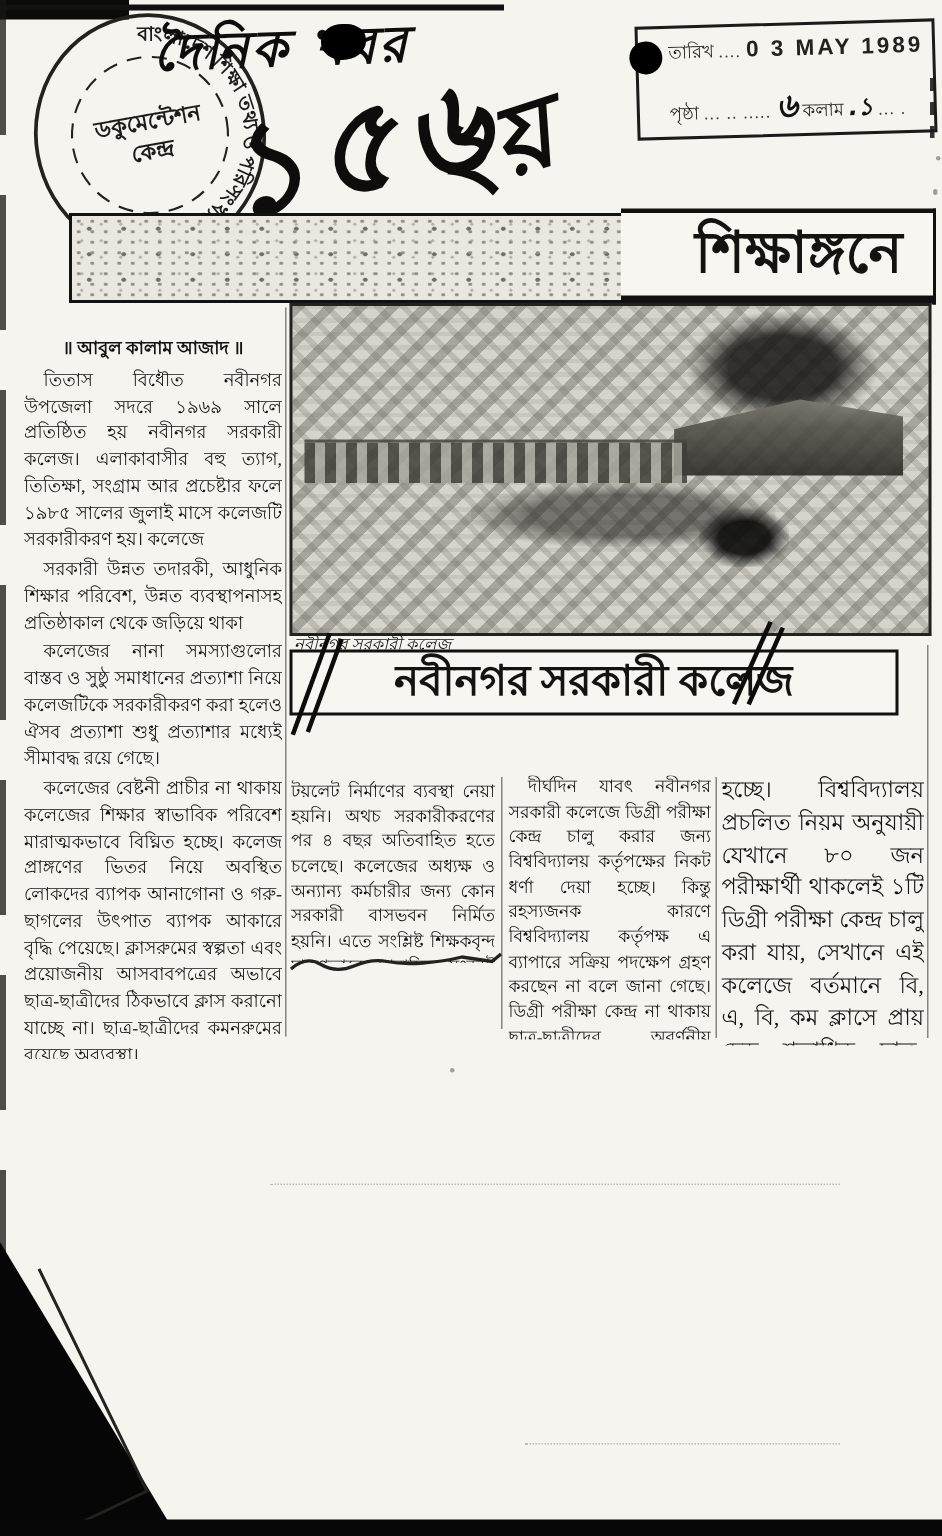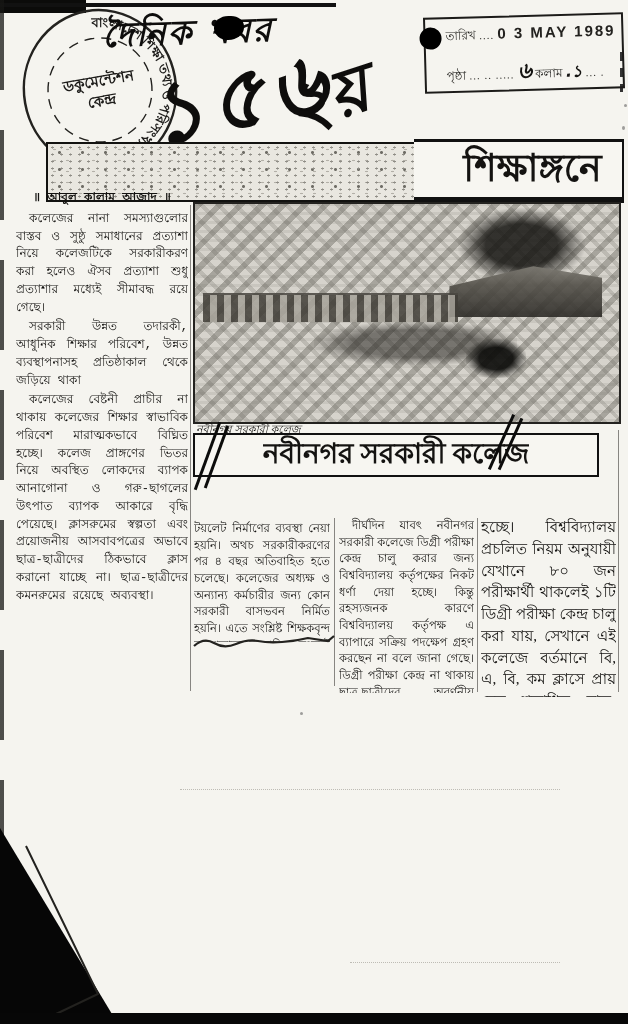--- a/index.html
+++ b/index.html
@@ -87,21 +87,21 @@
     font-size:42px;font-weight:bold;white-space:nowrap;overflow:hidden;letter-spacing:1px;}
   .slash{position:absolute;width:3px;background:#0c0c0b;}
   .slash-a{left:206px;top:420px;height:72px;transform:rotate(20deg);}
   .slash-b{left:215px;top:424px;height:66px;transform:rotate(20deg);}
   .slash-c{left:500px;top:412px;height:60px;transform:rotate(24deg);}
   .slash-d{left:509px;top:416px;height:56px;transform:rotate(24deg);}
 
   
   .col{position:absolute;text-align:justify;overflow:hidden;}
   .col p{margin:0 0 2px 0;text-indent:13px;}
-  .col-left{left:16px;top:190px;width:172px;height:482px;font-size:12px;line-height:1.48;font-family:Liberation Mono, monospace;}
+  .col-left{left:16px;top:224px;width:172px;height:482px;font-size:12px;line-height:1.48;}
   .byline{text-align:center;font-weight:bold;font-size:12px;margin-bottom:3px;white-space:nowrap;overflow:hidden;}
   .col-1{left:194px;top:520px;width:136px;height:122px;font-size:11.5px;line-height:1.45;}
   .col-2{left:339px;top:517px;width:135px;height:176px;font-size:11.5px;line-height:1.45;}
   .col-3{left:481px;top:517px;width:135px;height:180px;font-size:15px;line-height:1.45;}
   .vrule{position:absolute;width:1px;background:#4c4a45;opacity:.65;}
   .vrule-left{left:190px;top:205px;height:486px;}
   .vrule-1{left:334px;top:518px;height:168px;}
   .vrule-2{left:477px;top:518px;height:174px;}
   .vrule-right{left:618px;top:430px;height:262px;}
   .scribble{position:absolute;left:192px;top:634px;}
@@ -182,22 +182,23 @@
   <div class="kicker-box">
     <span class="kicker">নবীনগর সরকারী কলেজ</span>
   </div>
   <div class="slash slash-a"></div>
   <div class="slash slash-b"></div>
   <div class="slash slash-c"></div>
   <div class="slash slash-d"></div>
 
   <div class="col col-left">
     <div class="byline">॥ আবুল কালাম আজাদ ॥</div>
+    <p>তিতাস বিধৌত নবীনগর উপজেলা সদরে ১৯৬৯ সালে প্রতিষ্ঠিত হয় নবীনগর সরকারী কলেজ। এলাকাবাসীর বহু ত্যাগ, তিতিক্ষা, সংগ্রাম আর প্রচেষ্টার ফলে ১৯৮৫ সালের জুলাই মাসে কলেজটি সরকারীকরণ হয়। কলেজে</p>
+    <p>সরকারী উন্নত তদারকী, আধুনিক শিক্ষার পরিবেশ, উন্নত ব্যবস্থাপনাসহ প্রতিষ্ঠাকাল থেকে জড়িয়ে থাকা</p>
     <p>কলেজের নানা সমস্যাগুলোর বাস্তব ও সুষ্ঠু সমাধানের প্রত্যাশা নিয়ে কলেজটিকে সরকারীকরণ করা হলেও ঐসব প্রত্যাশা শুধু প্রত্যাশার মধ্যেই সীমাবদ্ধ রয়ে গেছে।</p>
-    <p>সরকারী উন্নত তদারকী, আধুনিক শিক্ষার পরিবেশ, উন্নত ব্যবস্থাপনাসহ প্রতিষ্ঠাকাল থেকে জড়িয়ে থাকা</p>
     <p>কলেজের বেষ্টনী প্রাচীর না থাকায় কলেজের শিক্ষার স্বাভাবিক পরিবেশ মারাত্মকভাবে বিঘ্নিত হচ্ছে। কলেজ প্রাঙ্গণের ভিতর নিয়ে অবস্থিত লোকদের ব্যাপক আনাগোনা ও গরু-ছাগলের উৎপাত ব্যাপক আকারে বৃদ্ধি পেয়েছে। ক্লাসরুমের স্বল্পতা এবং প্রয়োজনীয় আসবাবপত্রের অভাবে ছাত্র-ছাত্রীদের ঠিকভাবে ক্লাস করানো যাচ্ছে না। ছাত্র-ছাত্রীদের কমনরুমের রয়েছে অব্যবস্থা।</p>
 
   </div>
 
   <div class="col col-1">
     <p style="text-indent:0">টয়লেট নির্মাণের ব্যবস্থা নেয়া হয়নি। অথচ সরকারীকরণের পর ৪ বছর অতিবাহিত হতে চলেছে। কলেজের অধ্যক্ষ ও অন্যান্য কর্মচারীর জন্য কোন সরকারী বাসভবন নির্মিত হয়নি। এতে সংশ্লিষ্ট শিক্ষকবৃন্দ দারুণভাবে আবাসিক সংকটে ভুগছেন।</p>
   </div>
   <div class="col col-2">
     <p>দীর্ঘদিন যাবৎ নবীনগর সরকারী কলেজে ডিগ্রী পরীক্ষা কেন্দ্র চালু করার জন্য বিশ্ববিদ্যালয় কর্তৃপক্ষের নিকট ধর্ণা দেয়া হচ্ছে। কিন্তু রহস্যজনক কারণে বিশ্ববিদ্যালয় কর্তৃপক্ষ এ ব্যাপারে সক্রিয় পদক্ষেপ গ্রহণ করছেন না বলে জানা গেছে। ডিগ্রী পরীক্ষা কেন্দ্র না থাকায় ছাত্র-ছাত্রীদের অবর্ণনীয় দুর্ভোগ পোহাতে</p>
   </div>

